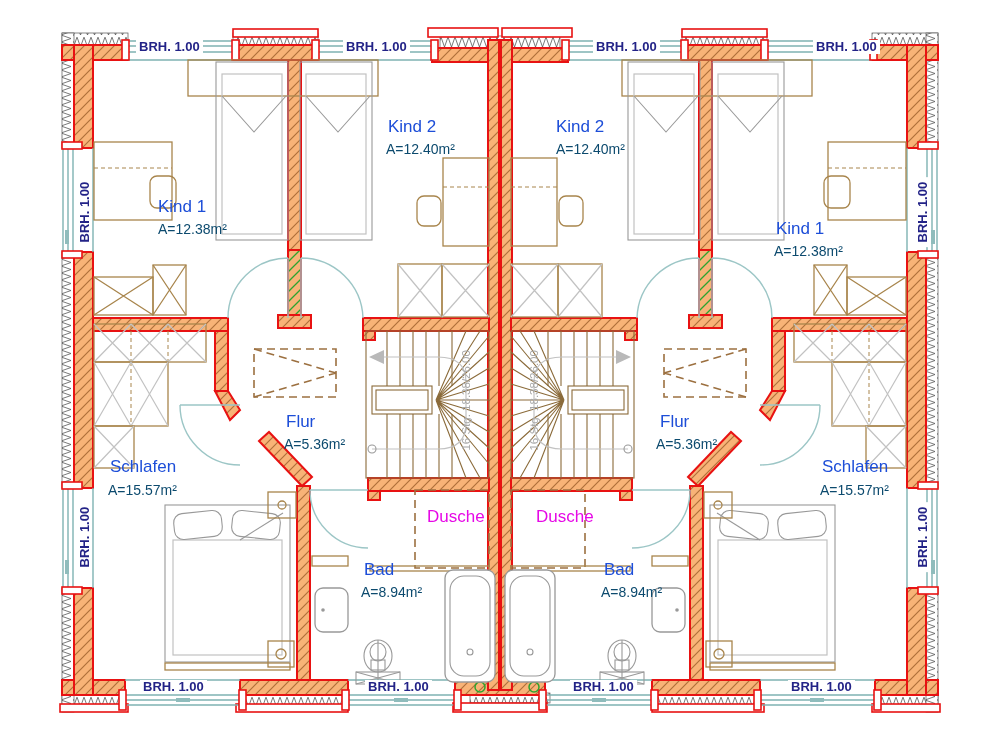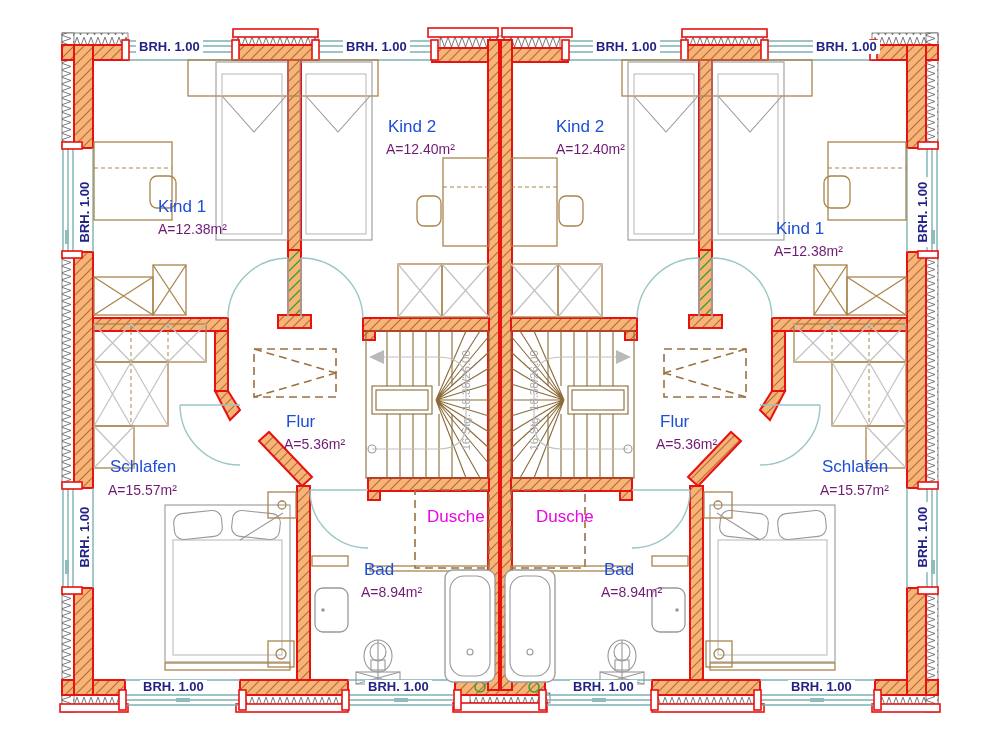--- a/index.html
+++ b/index.html
@@ -19,21 +19,21 @@
   .gray {stroke:#999;stroke-width:1.3;fill:#fff;}
   .grayn{stroke:#999;stroke-width:1.1;fill:none;}
   .gry2 {stroke:#c2c2c2;stroke-width:1.2;fill:none;}
   .stair{stroke:#8b6b3a;stroke-width:1.1;fill:none;}
   .door {stroke:#9cc6c6;stroke-width:1.4;fill:none;}
   .green{stroke:#2fa32f;stroke-width:1.5;fill:none;}
   .dashl{stroke:#a8854c;stroke-width:1;fill:none;stroke-dasharray:4 3;}
   
   .lbl{position:absolute;white-space:nowrap;line-height:1.1;}
   .rname{font-size:17px;font-weight:normal;color:#1d4ed8;}
-  .rarea{font-size:14px;color:#701a75;}
+  .rarea{font-size:14px;color:#0c4a6e;}
   .brh{font-size:13px;font-weight:bold;color:#232387;background:#fff;padding:0 3px;}
   .vert{transform:rotate(-90deg);transform-origin:center center;width:64px;text-align:center;}
   .dusche{font-size:17px;color:#e608e6;}
   .stnote{font-size:11.5px;color:#a8a8a8;transform:rotate(-90deg);transform-origin:center center;
           width:132px;text-align:center;}
 </style>
 </head>
 <body>
 
 <div class="stage">

